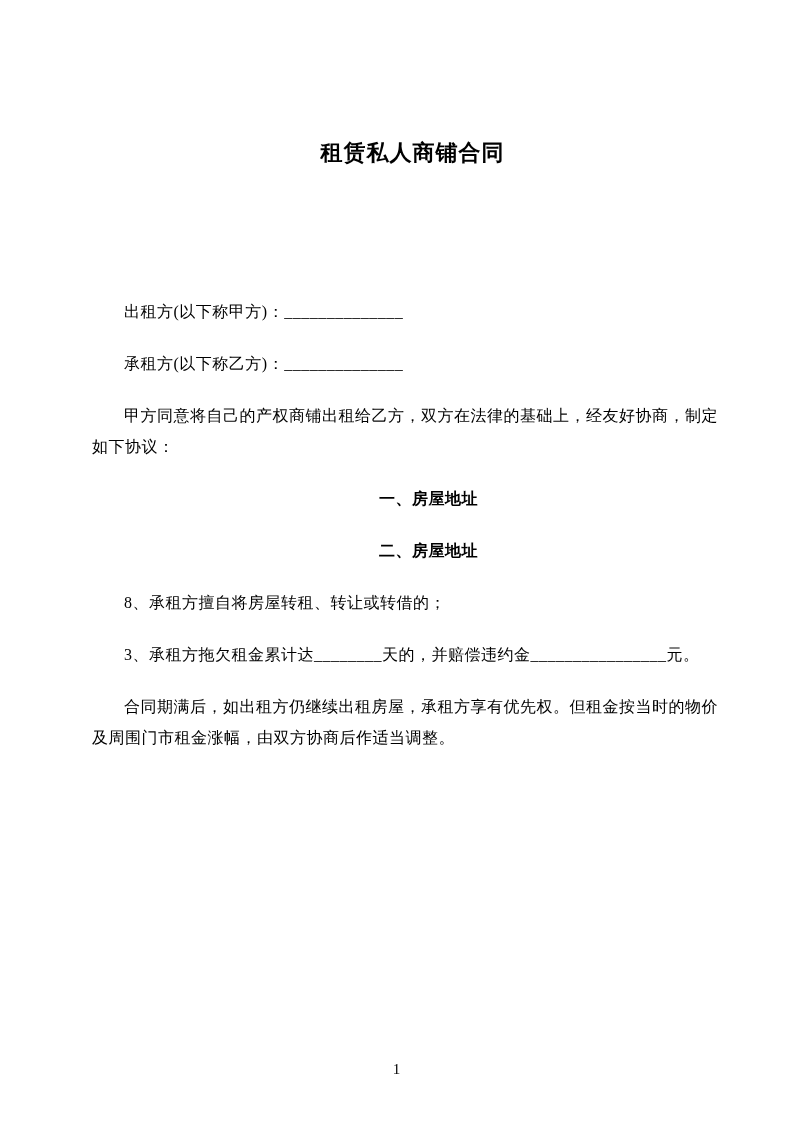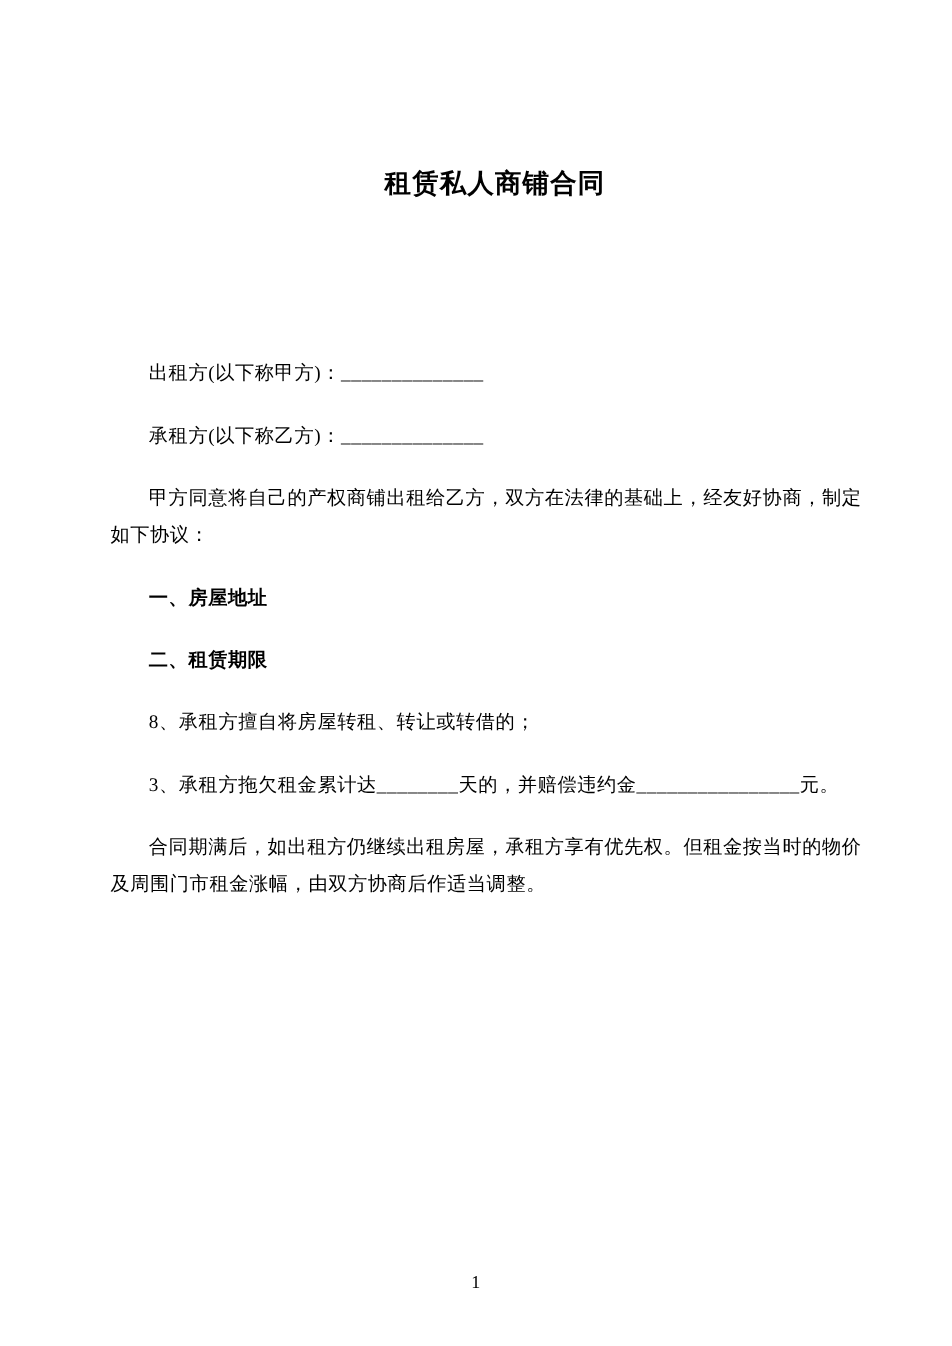--- a/index.html
+++ b/index.html
@@ -32,20 +32,21 @@
   .para {
     margin: 0 0 21px 0;
     line-height: 31px;
     text-indent: 2em;
     word-break: break-all;
     overflow-wrap: anywhere;
     font-family: Liberation Serif, serif;
   }
   .para.heading {
     font-weight: bold;
+    text-align: center;
   }
   .page-number {
     position: absolute;
     left: 0;
     right: 0;
     bottom: 44px;
     text-align: center;
     font-size: 15px;
     letter-spacing: 0;
   }
@@ -59,21 +60,21 @@
 
   <p class="para">出租方(以下称甲方)：______________</p>
 
   <p class="para">承租方(以下称乙方)：______________</p>
 
   <p class="para">甲方同意将自己的产权商铺出租给乙方，双方在法律的基础上，经友好协商，制定如下协议：</p>
 
   <p class="para heading">一、房屋地址</p>
 
 
-  <p class="para heading">二、租赁期限</p>
+  <p class="para heading">二、房屋地址</p>
 
 
 
   <p class="para">8、承租方擅自将房屋转租、转让或转借的；</p>
 
 
   <p class="para">3、承租方拖欠租金累计达________天的，并赔偿违约金________________元。</p>
 
   <p class="para">合同期满后，如出租方仍继续出租房屋，承租方享有优先权。但租金按当时的物价及周围门市租金涨幅，由双方协商后作适当调整。</p>
 

